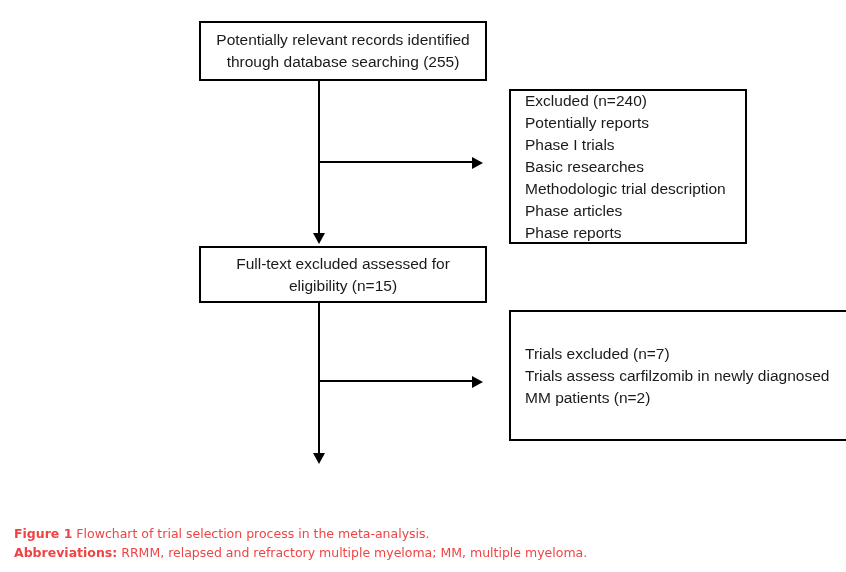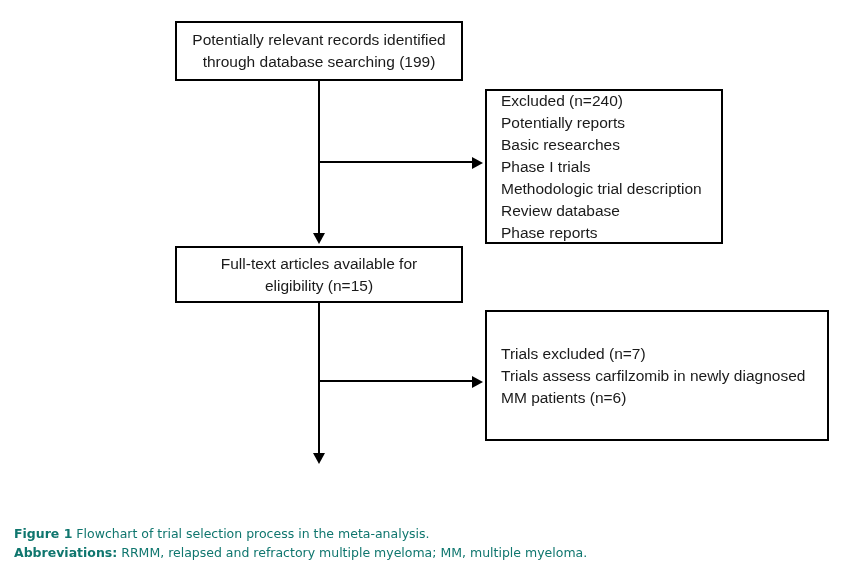--- a/index.html
+++ b/index.html
@@ -28,20 +28,21 @@
     position: absolute;
     box-sizing: border-box;
     border: 2px solid #000000;
     background: #ffffff;
     color: #1a1a1a;
     font-size: 15.5px;
     line-height: 22px;
     display: flex;
     flex-direction: column;
     justify-content: center;
+    margin-left: 24px;
   }
 
   .node.centered {
     align-items: center;
     text-align: center;
     padding: 0 8px;
   }
 
   .node.listed {
     align-items: flex-start;
@@ -101,54 +102,54 @@
 
   
   #caption {
     position: absolute;
     left: 14px;
     top: 524px;
     width: 820px;
     font-family: "DejaVu Sans", sans-serif;
     font-size: 12.5px;
     line-height: 19px;
-    color: #0f766e;
+    color: #ef4444;
   }
   #caption .cap-line { white-space: nowrap; }
   #caption .cap-lead { font-weight: bold; }
 </style>
 </head>
 <body>
 
 <div id="flow-canvas">
 
   <div class="node centered" id="node-records">
     <span class="line">Potentially relevant records identified</span>
-    <span class="line">through database searching (199)</span>
+    <span class="line">through database searching (255)</span>
   </div>
 
   <div class="node listed" id="node-excluded-1">
     <span class="line">Excluded (n=240)</span>
     <span class="line">Potentially reports</span>
+    <span class="line">Phase I trials</span>
     <span class="line">Basic researches</span>
-    <span class="line">Phase I trials</span>
     <span class="line">Methodologic trial description</span>
-    <span class="line">Review database</span>
+    <span class="line">Phase articles</span>
     <span class="line">Phase reports</span>
   </div>
 
   <div class="node centered" id="node-fulltext">
-    <span class="line">Full-text articles available for</span>
+    <span class="line">Full-text excluded assessed for</span>
     <span class="line">eligibility (n=15)</span>
   </div>
 
   <div class="node listed" id="node-excluded-2">
     <span class="line">Trials excluded (n=7)</span>
     <span class="line">Trials assess carfilzomib in newly diagnosed</span>
-    <span class="line">MM patients (n=6)</span>
+    <span class="line">MM patients (n=2)</span>
   </div>
 
 
   <div class="conn v" id="trunk-1"></div>
   <div class="arrowhead down" id="arrow-1"></div>
 
   <div class="conn h" id="branch-1"></div>
   <div class="arrowhead right" id="arrow-branch-1"></div>
 
   <div class="conn v" id="trunk-2"></div>

